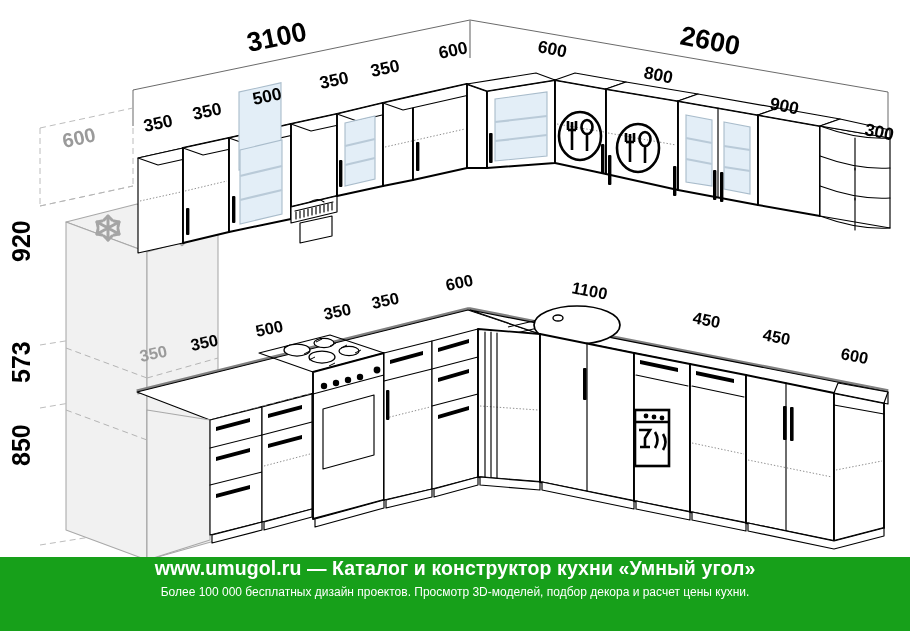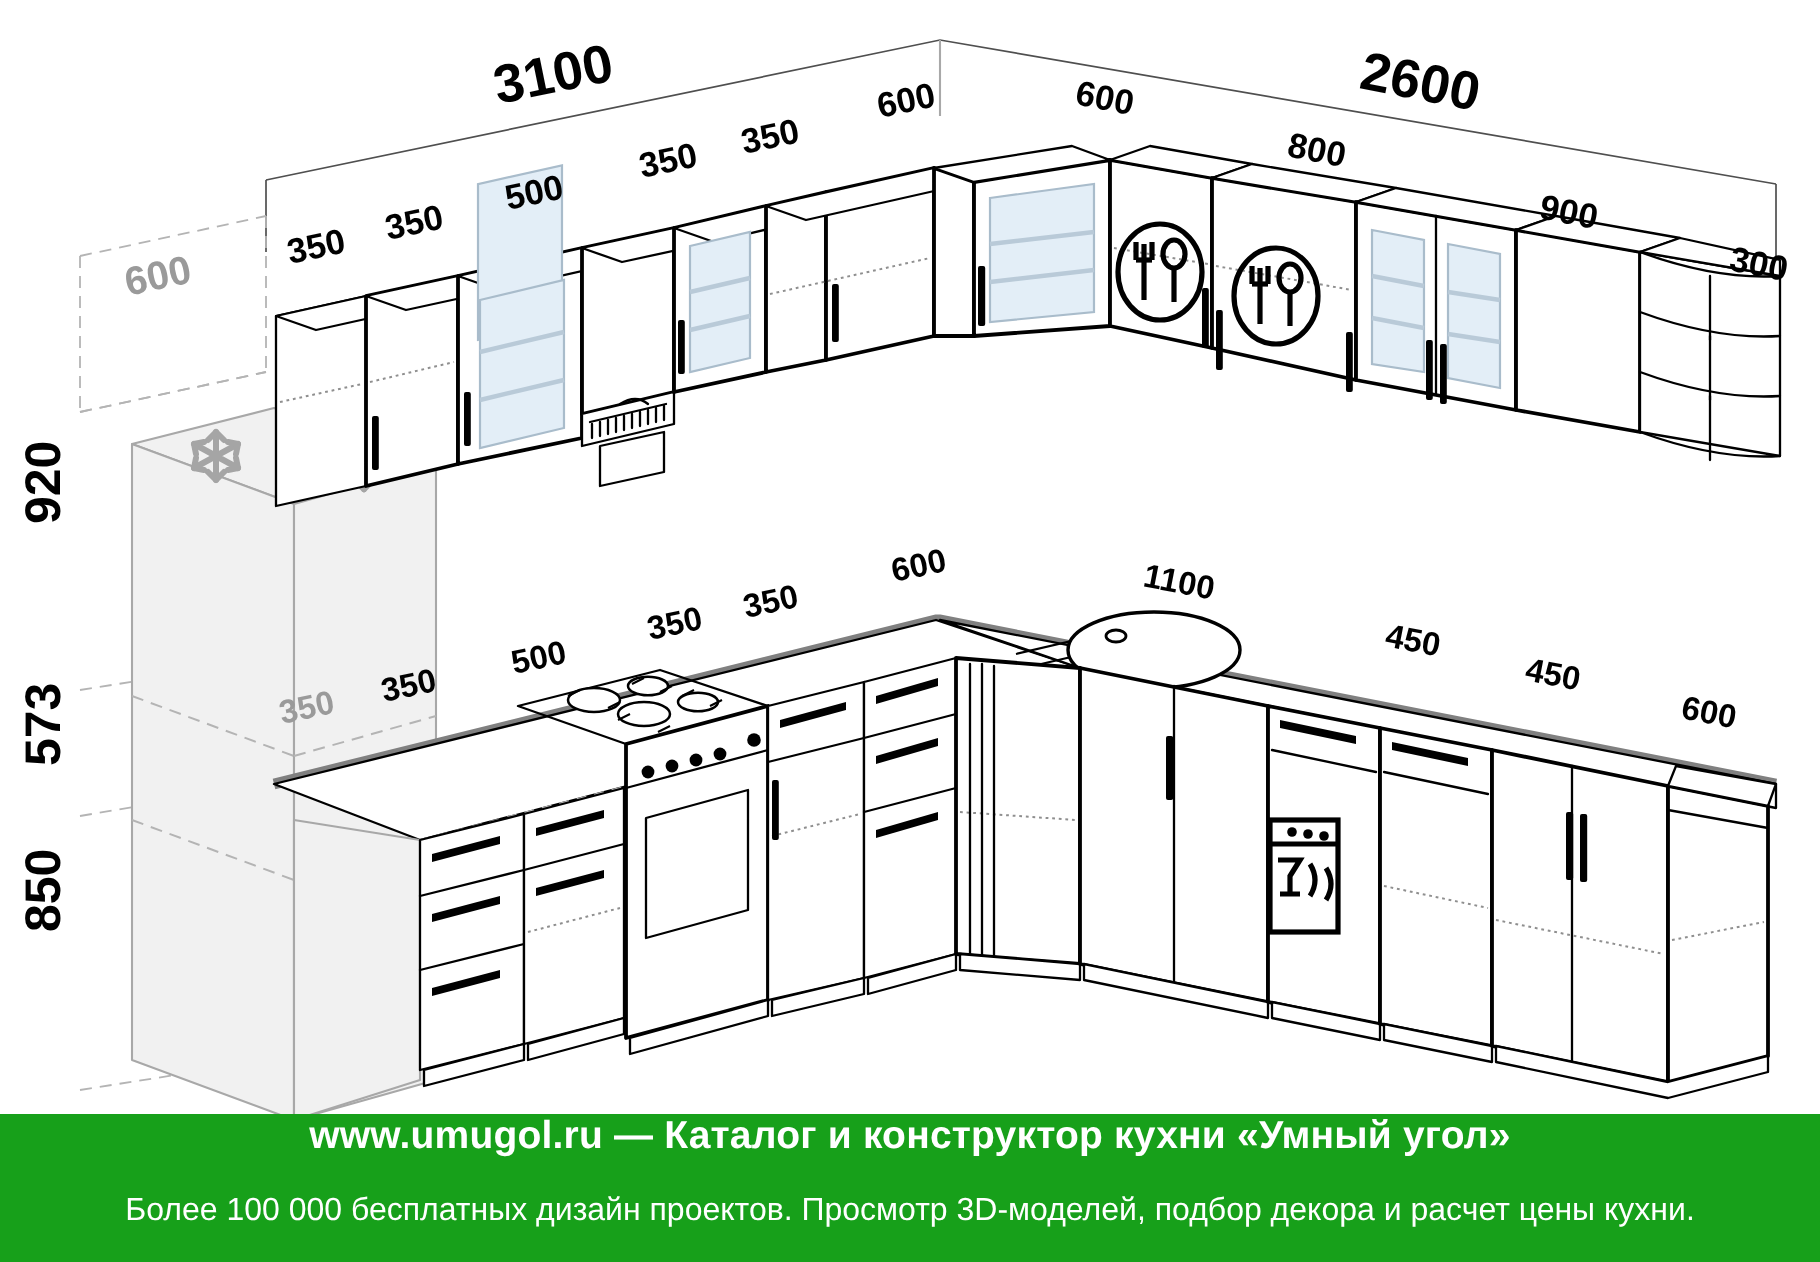--- a/index.html
+++ b/index.html
@@ -16,21 +16,21 @@
     position:absolute;left:0;top:557px;width:910px;height:74px;
     background:#17a01a;
     display:flex;flex-direction:column;align-items:center;
     box-sizing:border-box;
   }
   #footer .line1{
     color:#ffffff;font-weight:bold;font-size:19.5px;letter-spacing:.1px;
     white-space:nowrap;line-height:1.2;
   }
   #footer .line2{
-    color:#ffffff;font-size:16px;white-space:nowrap;margin-top:16px;line-height:1.2;
+    color:#ffffff;font-size:12px;white-space:nowrap;margin-top:5px;line-height:1.2;
   }
 </style>
 </head>
 <body>
 
 <div id="stage">
 
   <svg id="drawing" viewBox="0 0 910 631">
     <defs>
       <style>

